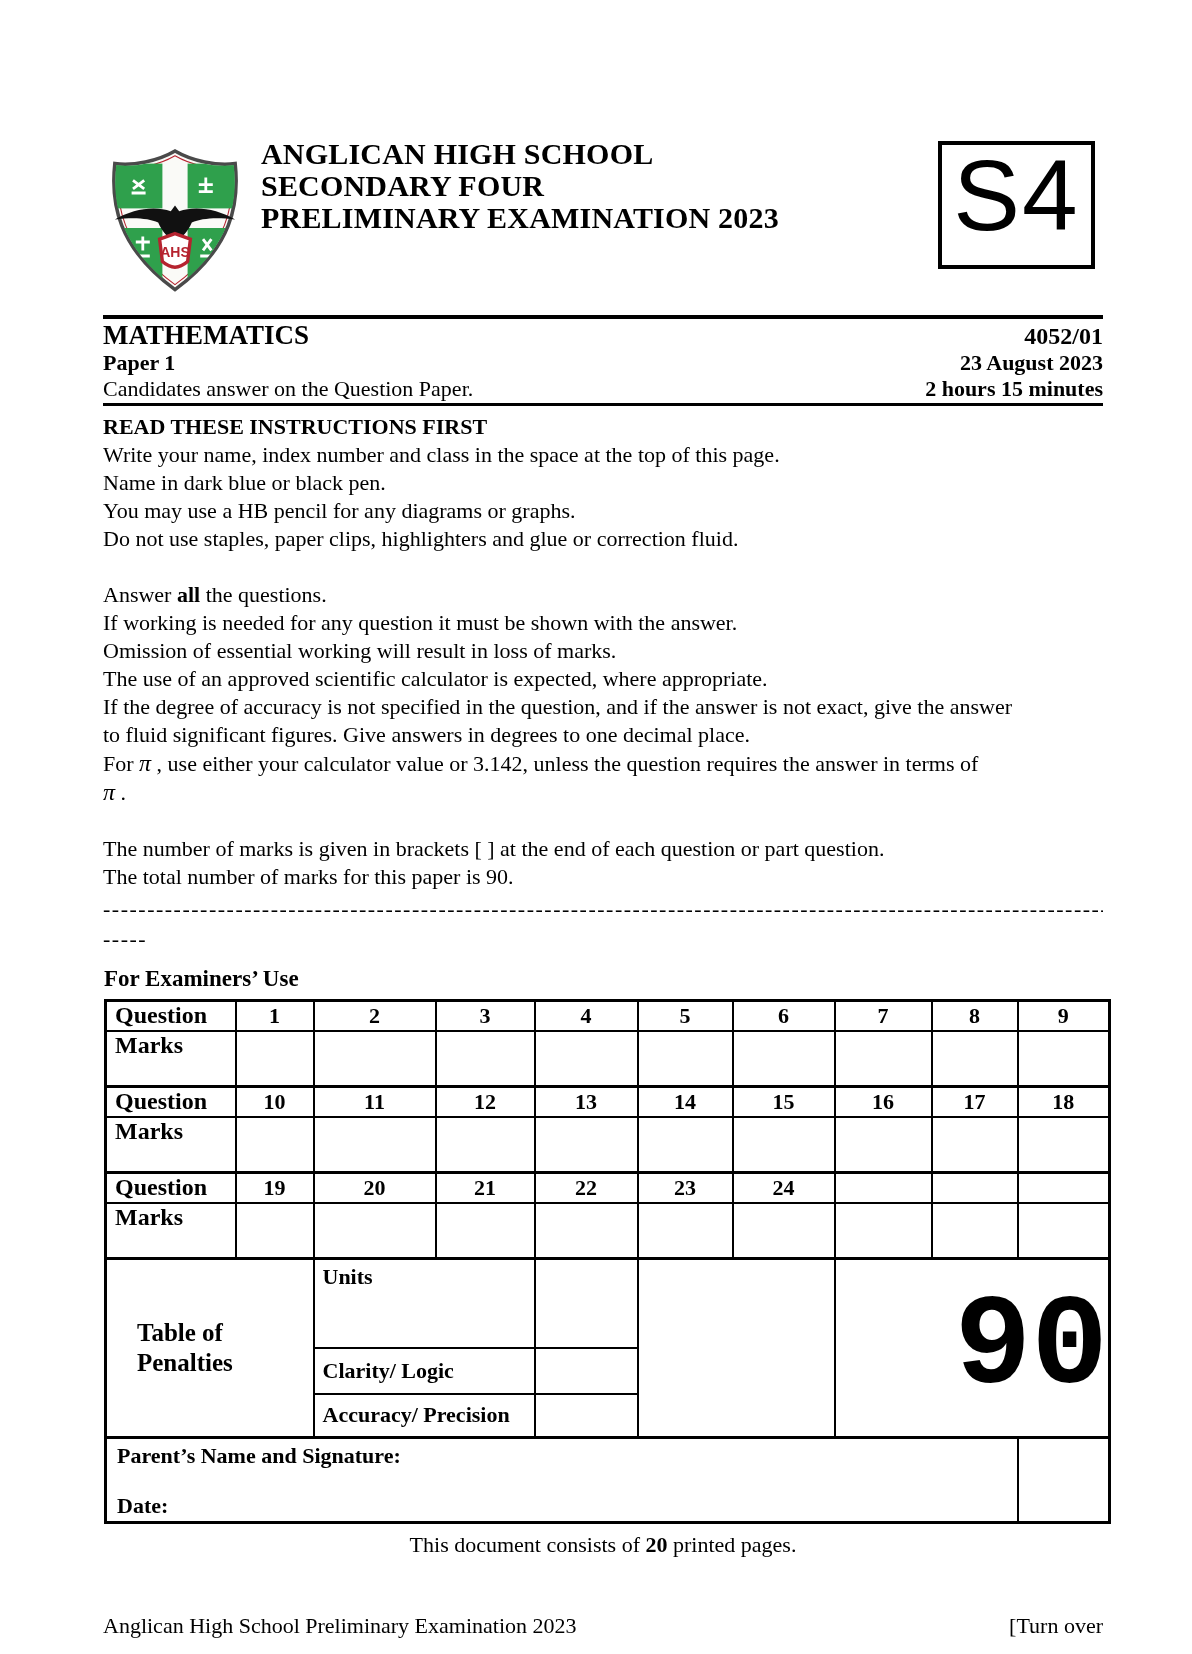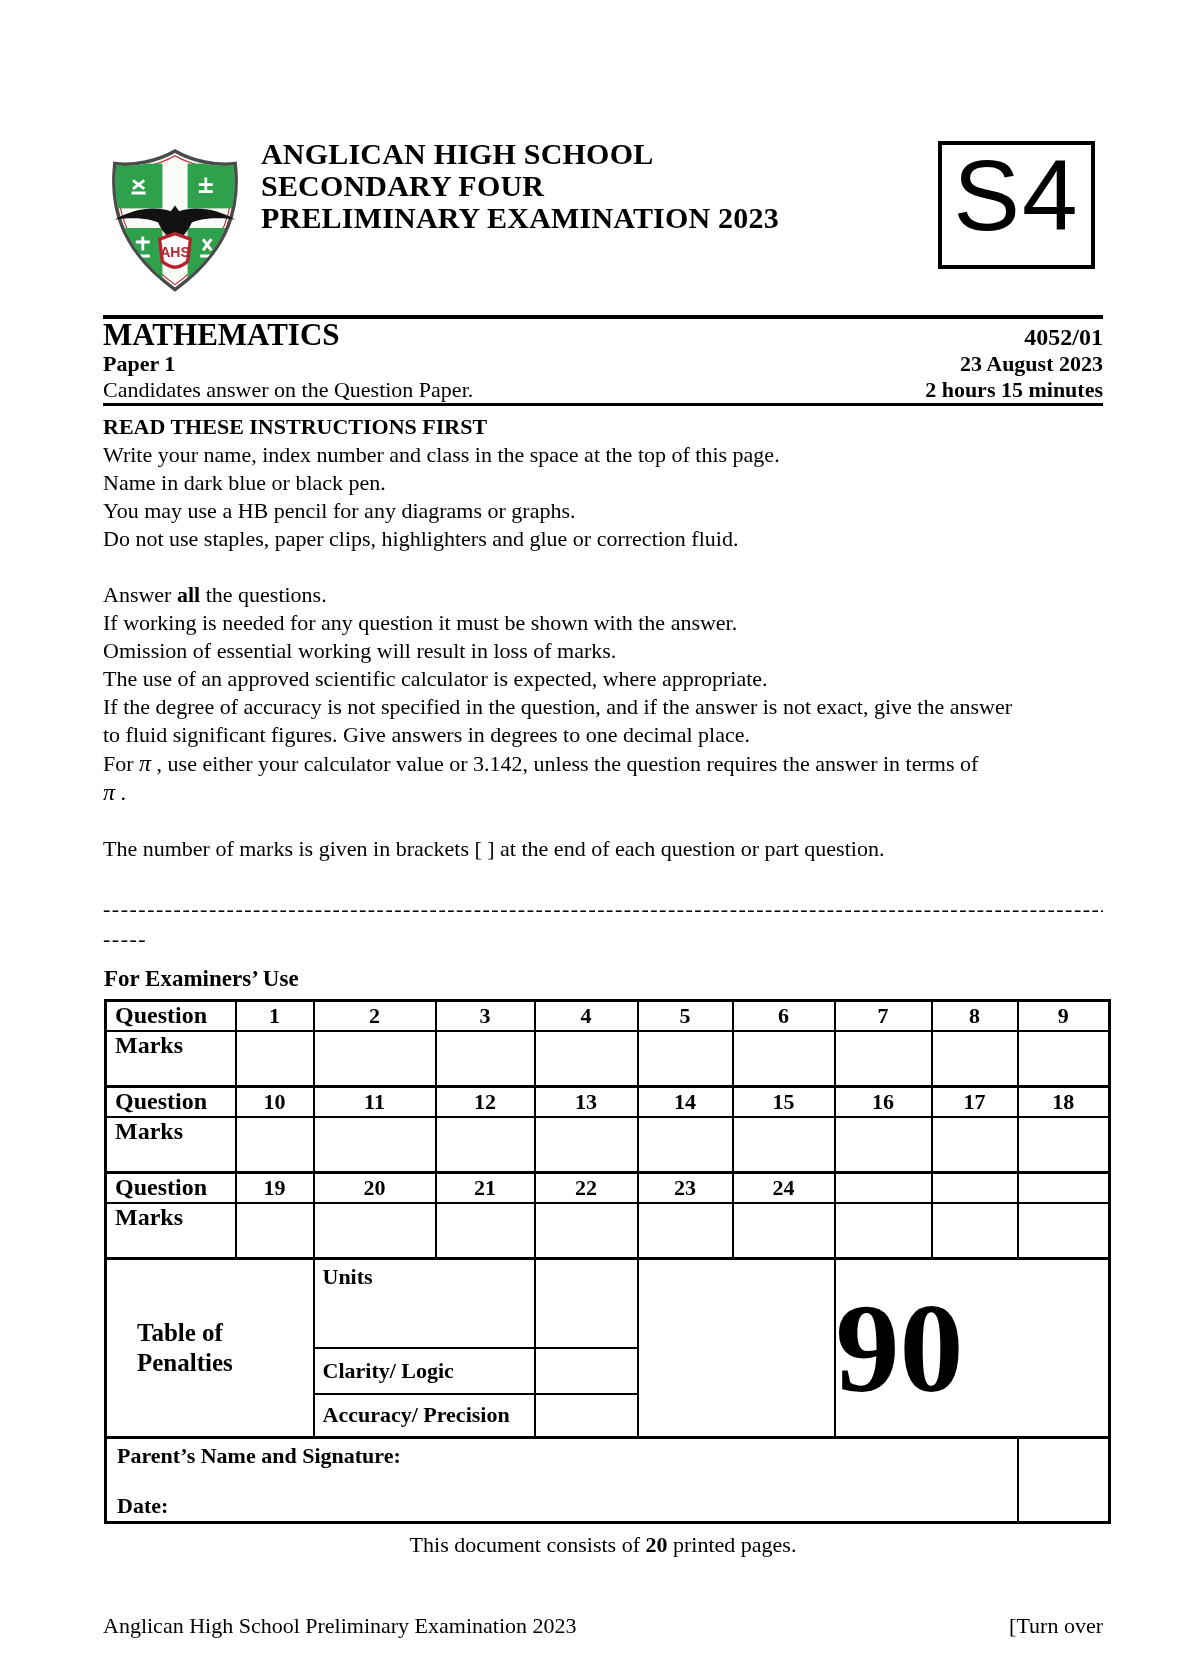--- a/index.html
+++ b/index.html
@@ -17,21 +17,21 @@
   .s4-box span { font-family:"Liberation Sans", sans-serif; font-size:100px; line-height:100px; letter-spacing:2px; }
 
   
   .rule { position:absolute; left:0; width:1000px; background:#000; }
   .rule1 { top:315px; height:4px; }
   .rule2 { top:403px; height:3px; }
 
   
   .subject { position:absolute; left:0; top:320px; width:1000px; }
   .subject .row { display:flex; justify-content:space-between; align-items:baseline; }
-  .subj-name { font-size:31px; font-weight:bold; line-height:30px; }
+  .subj-name { font-size:27px; font-weight:bold; line-height:30px; }
   .subj-code { font-size:24px; font-weight:bold; }
   .subj-sub { font-size:22px; line-height:26px; }
   .b { font-weight:bold; }
 
   
   .instructions { position:absolute; left:0; top:413px; width:1010px; font-size:22px; line-height:28px; }
   .instructions .line { white-space:nowrap; }
   .instructions .blank { height:28px; }
   .inst-head { font-weight:bold; }
   .pi { font-style:italic; font-size:24px; }
@@ -48,21 +48,21 @@
   .exam-table td { border:2px solid #000; overflow:hidden; }
   .exam-table { border:3px solid #000; }
   tr.thick td { border-top:3px solid #000; }
   .lab { font-weight:bold; font-size:24px; padding-left:8px; vertical-align:middle; }
   .qnum { font-weight:bold; font-size:22px; text-align:center; vertical-align:middle; }
   .qrow { height:30px; }
   .mrow { height:56px; }
   .pen-title { font-weight:bold; font-size:25px; text-align:left; vertical-align:middle; line-height:30px; padding:0 30px; }
   .pen-lab { font-weight:bold; font-size:22px; padding-left:8px; }
   .pen-lab-top { vertical-align:top; padding-top:4px; }
-  .total-cell { text-align:left; vertical-align:middle; }
+  .total-cell { text-align:right; vertical-align:middle;font-family:Liberation Mono, monospace; }
   .total-cell span { font-weight:bold; font-size:128px; line-height:128px; }
   .sig-cell { vertical-align:top; padding:4px 0 0 10px; font-weight:bold; font-size:22px; }
   .sig-date { margin-top:24px; }
 
   .doc-note { position:absolute; left:0; top:1532px; width:1000px; text-align:center; font-size:22px; }
   .footer { position:absolute; left:0; top:1613px; width:1000px; display:flex; justify-content:space-between; font-size:22px; }
 </style>
 </head>
 <body>
 
@@ -136,20 +136,21 @@
       <div class="line"><span>Answer </span><span class="b">all</span><span> the questions.</span></div>
       <div class="line">If working is needed for any question it must be shown with the answer.</div>
       <div class="line">Omission of essential working will result in loss of marks.</div>
       <div class="line">The use of an approved scientific calculator is expected, where appropriate.</div>
       <div class="line">If the degree of accuracy is not specified in the question, and if the answer is not exact, give the answer</div>
       <div class="line">to fluid significant figures. Give answers in degrees to one decimal place.</div>
       <div class="line"><span>For </span><span class="pi">π</span><span> , use either your calculator value or 3.142, unless the question requires the answer in terms of</span></div>
       <div class="line"><span class="pi">π</span><span> .</span></div>
       <div class="blank"></div>
       <div class="line">The number of marks is given in brackets [  ] at the end of each question or part question.</div>
+      <div class="line">The total number of marks for this paper is 90.</div>
     </div>
 
     <div class="separator">
       <div class="dash1">--------------------------------------------------------------------------------------------------------------------------------</div>
       <div class="dash2">-----</div>
     </div>
 
     <div class="examiners-title">For Examiners’ Use</div>
 
     <table class="exam-table">

